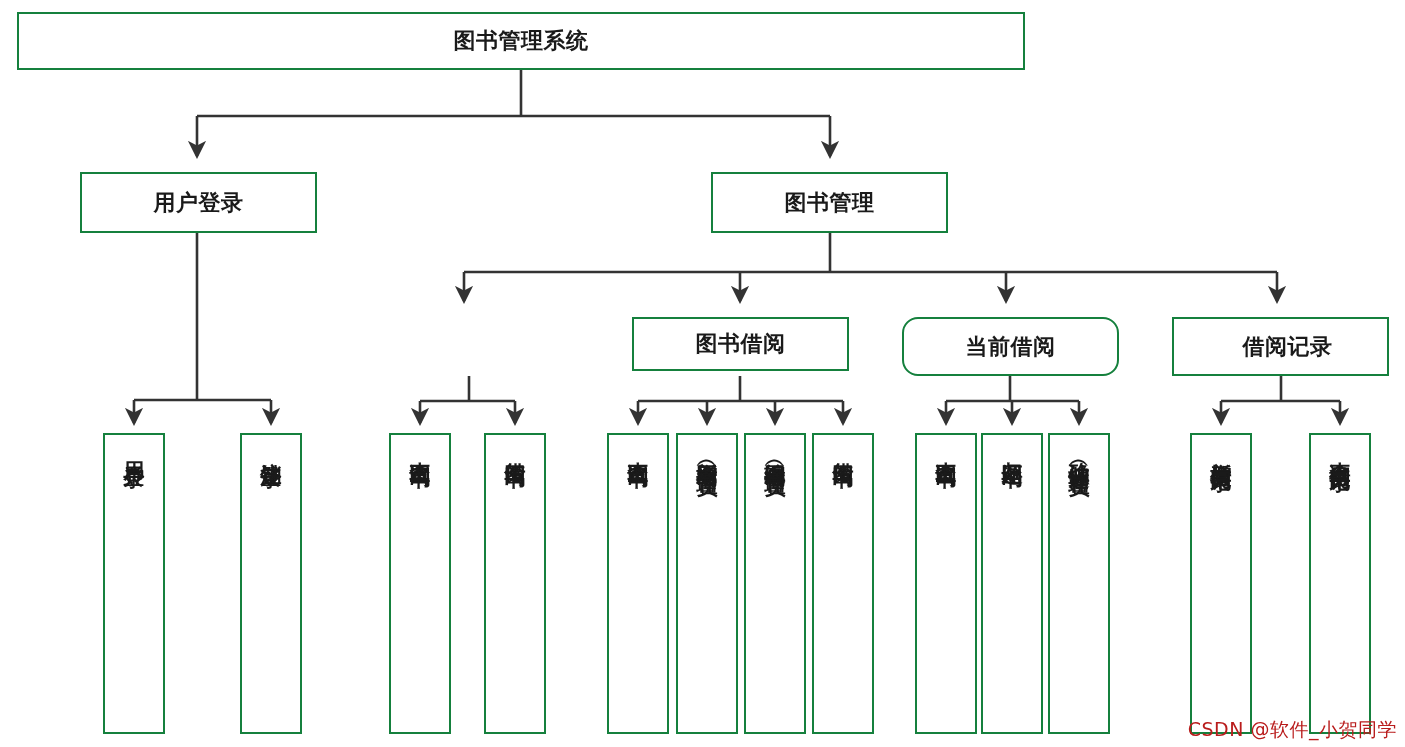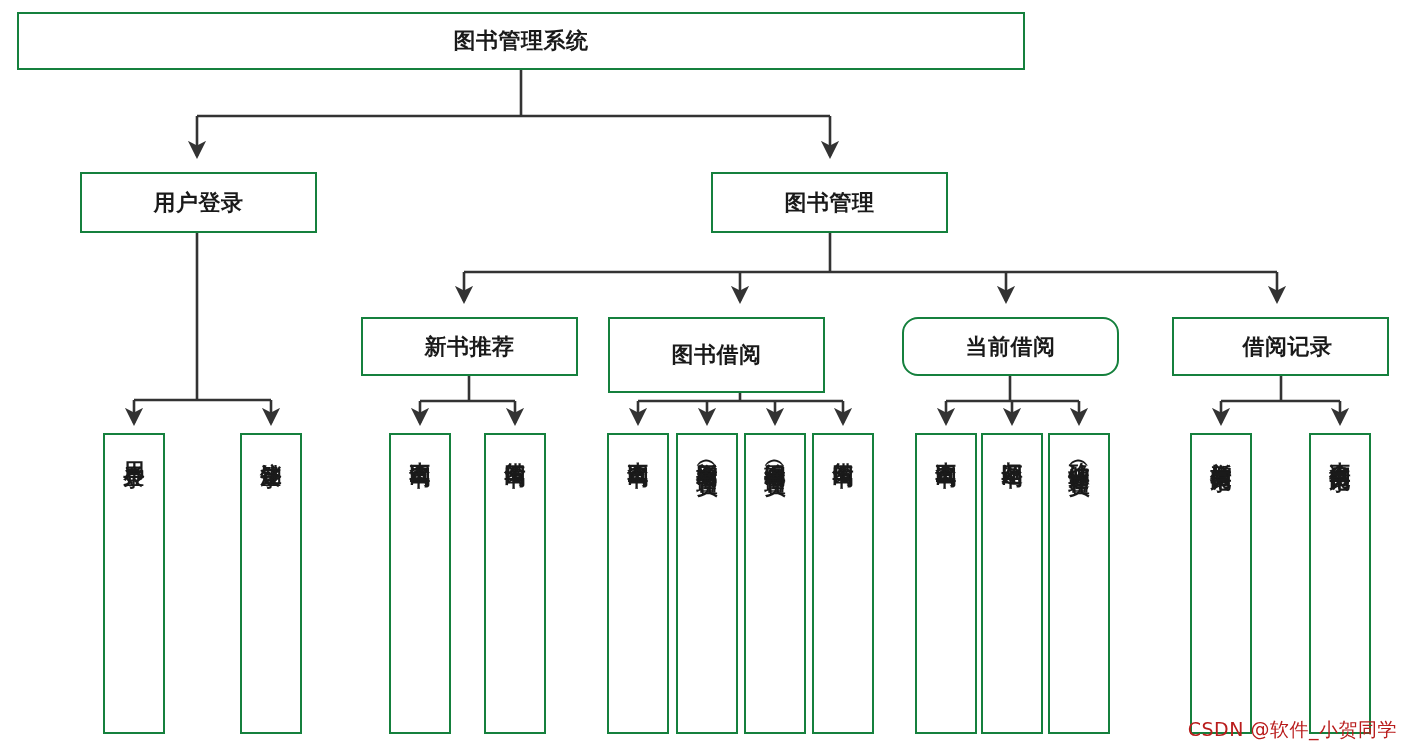--- a/index.html
+++ b/index.html
@@ -131,24 +131,21 @@
     <span class="lbl">图书管理系统</span>
   </div>
 
   <div class="node horiz" style="left:80px; top:172px; width:237px; height:61px;">
     <span class="lbl">用户登录</span>
   </div>
   <div class="node horiz" style="left:711px; top:172px; width:237px; height:61px;">
     <span class="lbl">图书管理</span>
   </div>
 
-  <div class="node horiz" style="left:361px; top:317px; width:217px; height:59px;">
-    <span class="lbl">新书推荐</span>
-  </div>
-  <div class="node horiz" style="left:608px; top:317px; width:217px; height:76px;">
+  <div class="node horiz" style="left:632px; top:317px; width:217px; height:54px;">
     <span class="lbl">图书借阅</span>
   </div>
   <div class="node horiz" style="left:902px; top:317px; width:217px; height:59px;border-radius:16px;">
     <span class="lbl">当前借阅</span>
   </div>
   <div class="node horiz" style="left:1172px; top:317px; width:217px; height:59px;padding-left:14px;">
     <span class="lbl">借阅记录</span>
   </div>
 
   <div class="node vert" style="left:103px; top:433px; width:62px; height:301px;">

